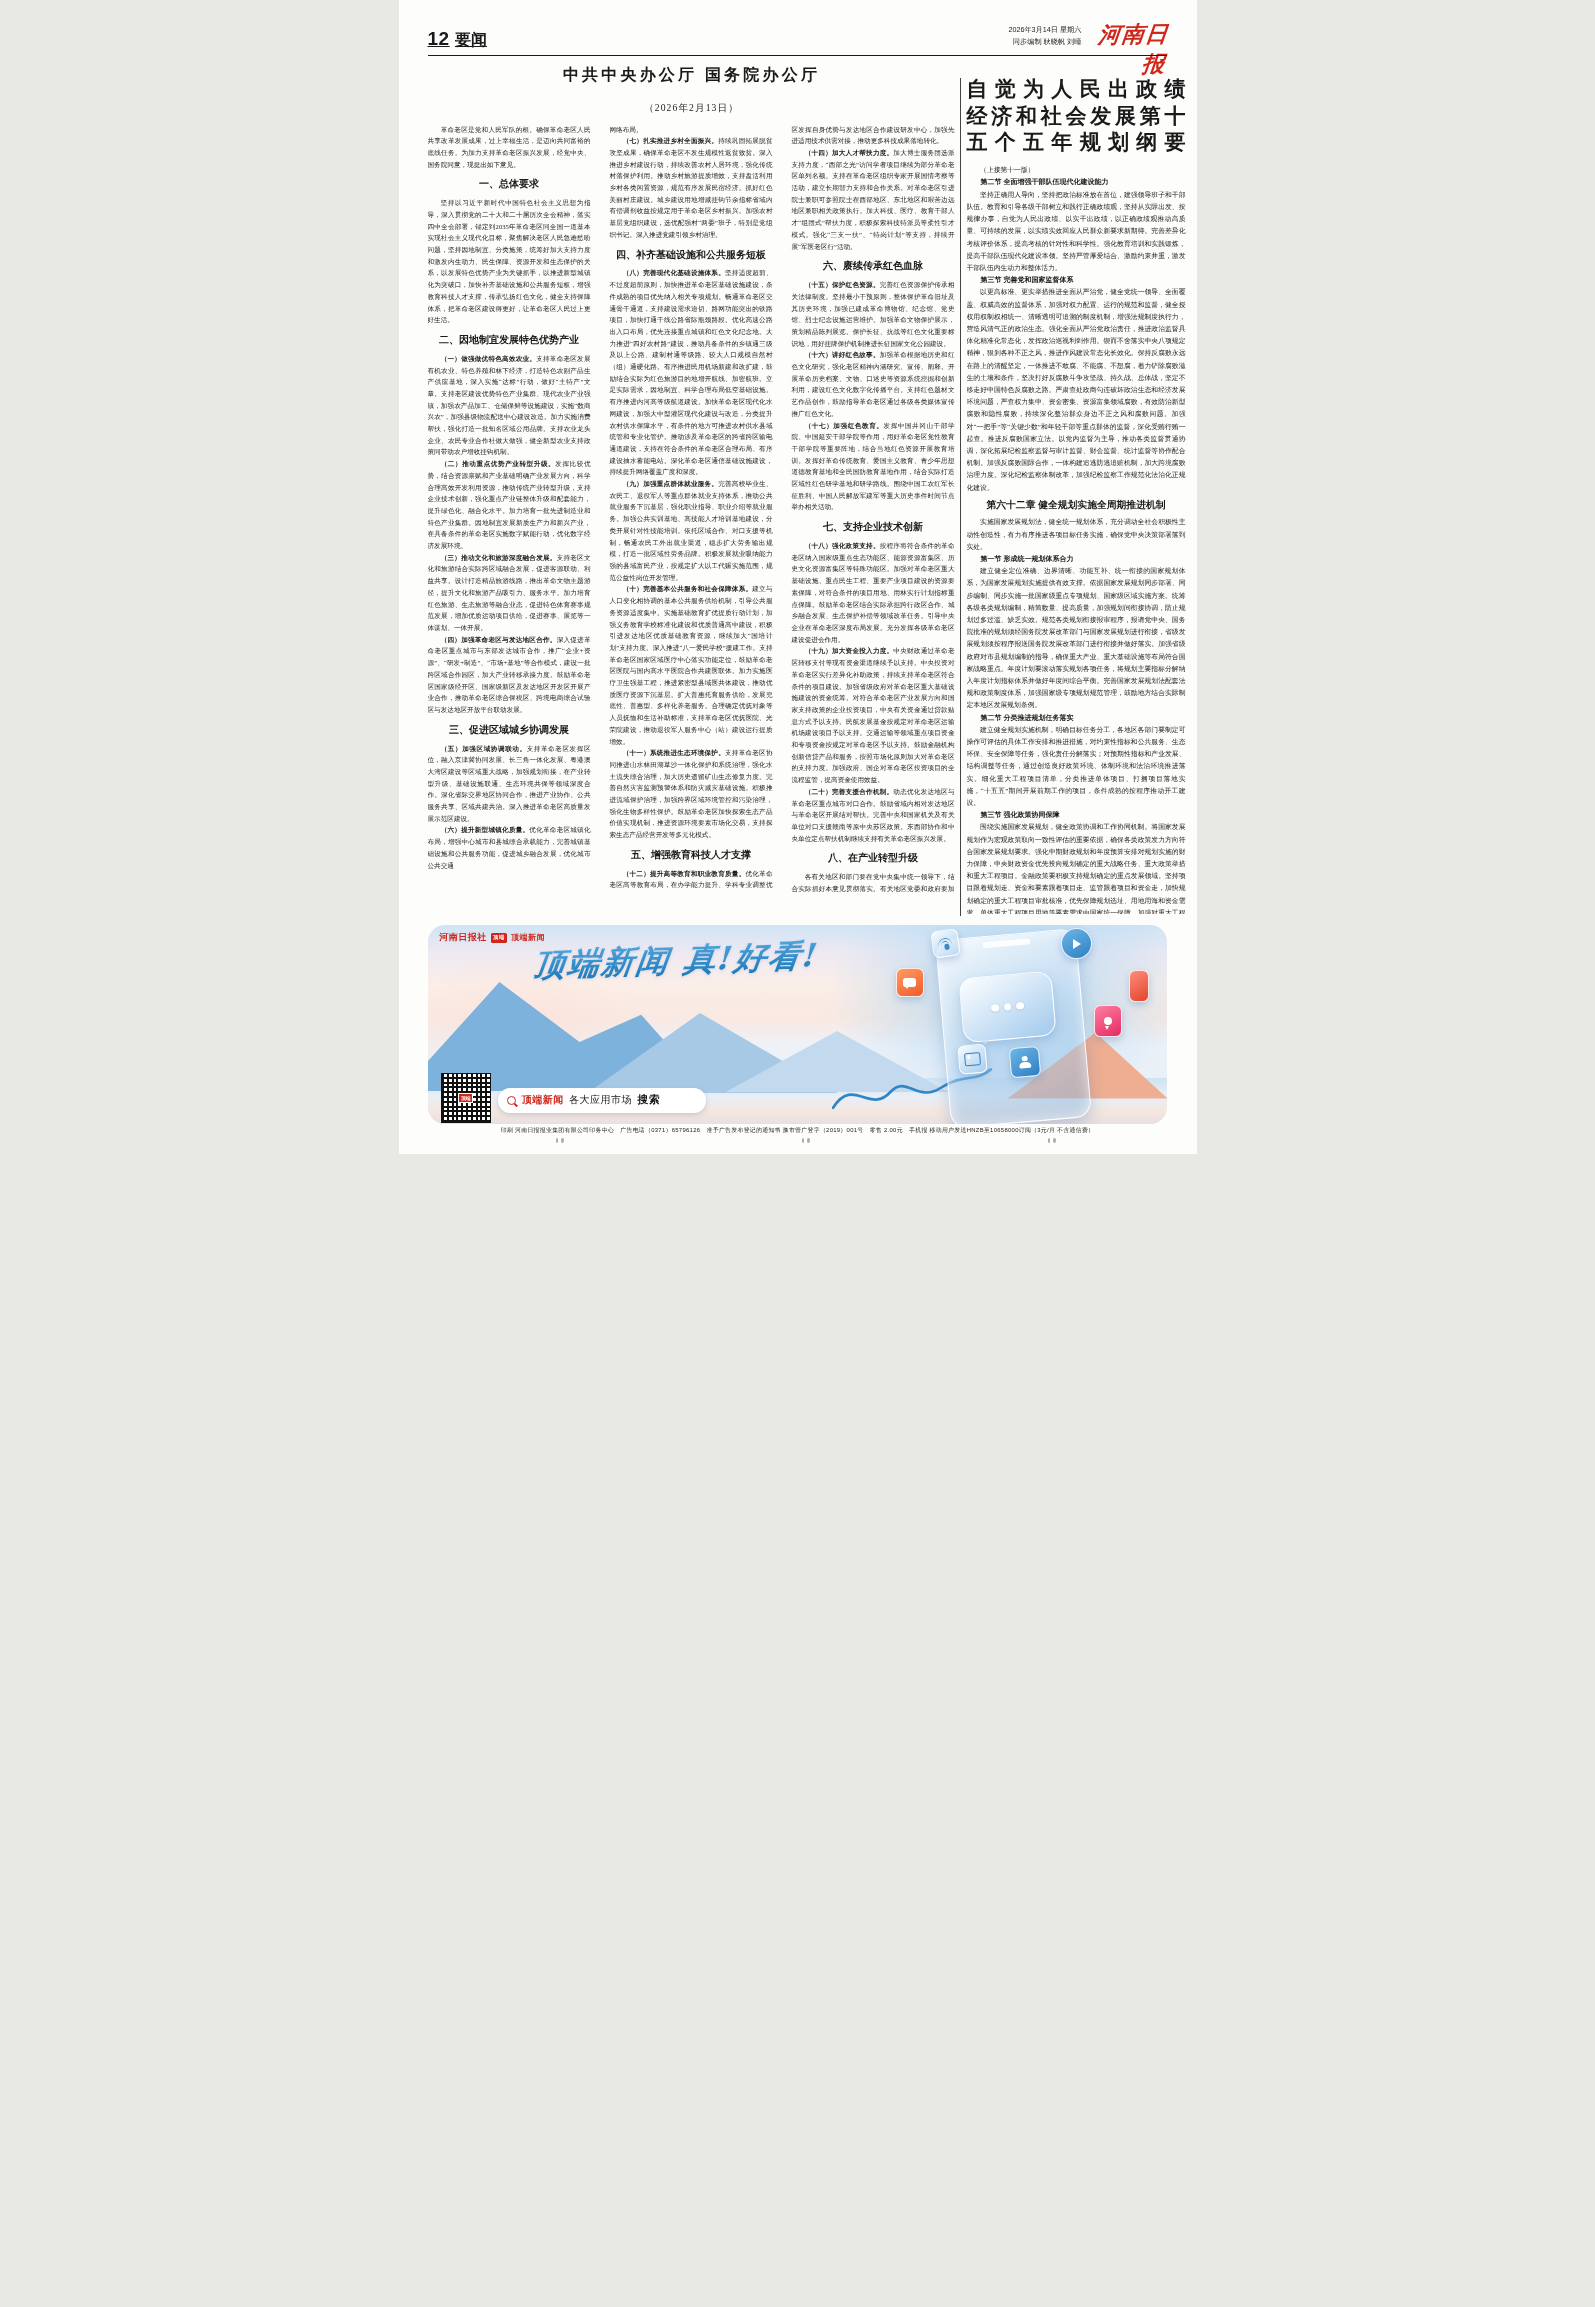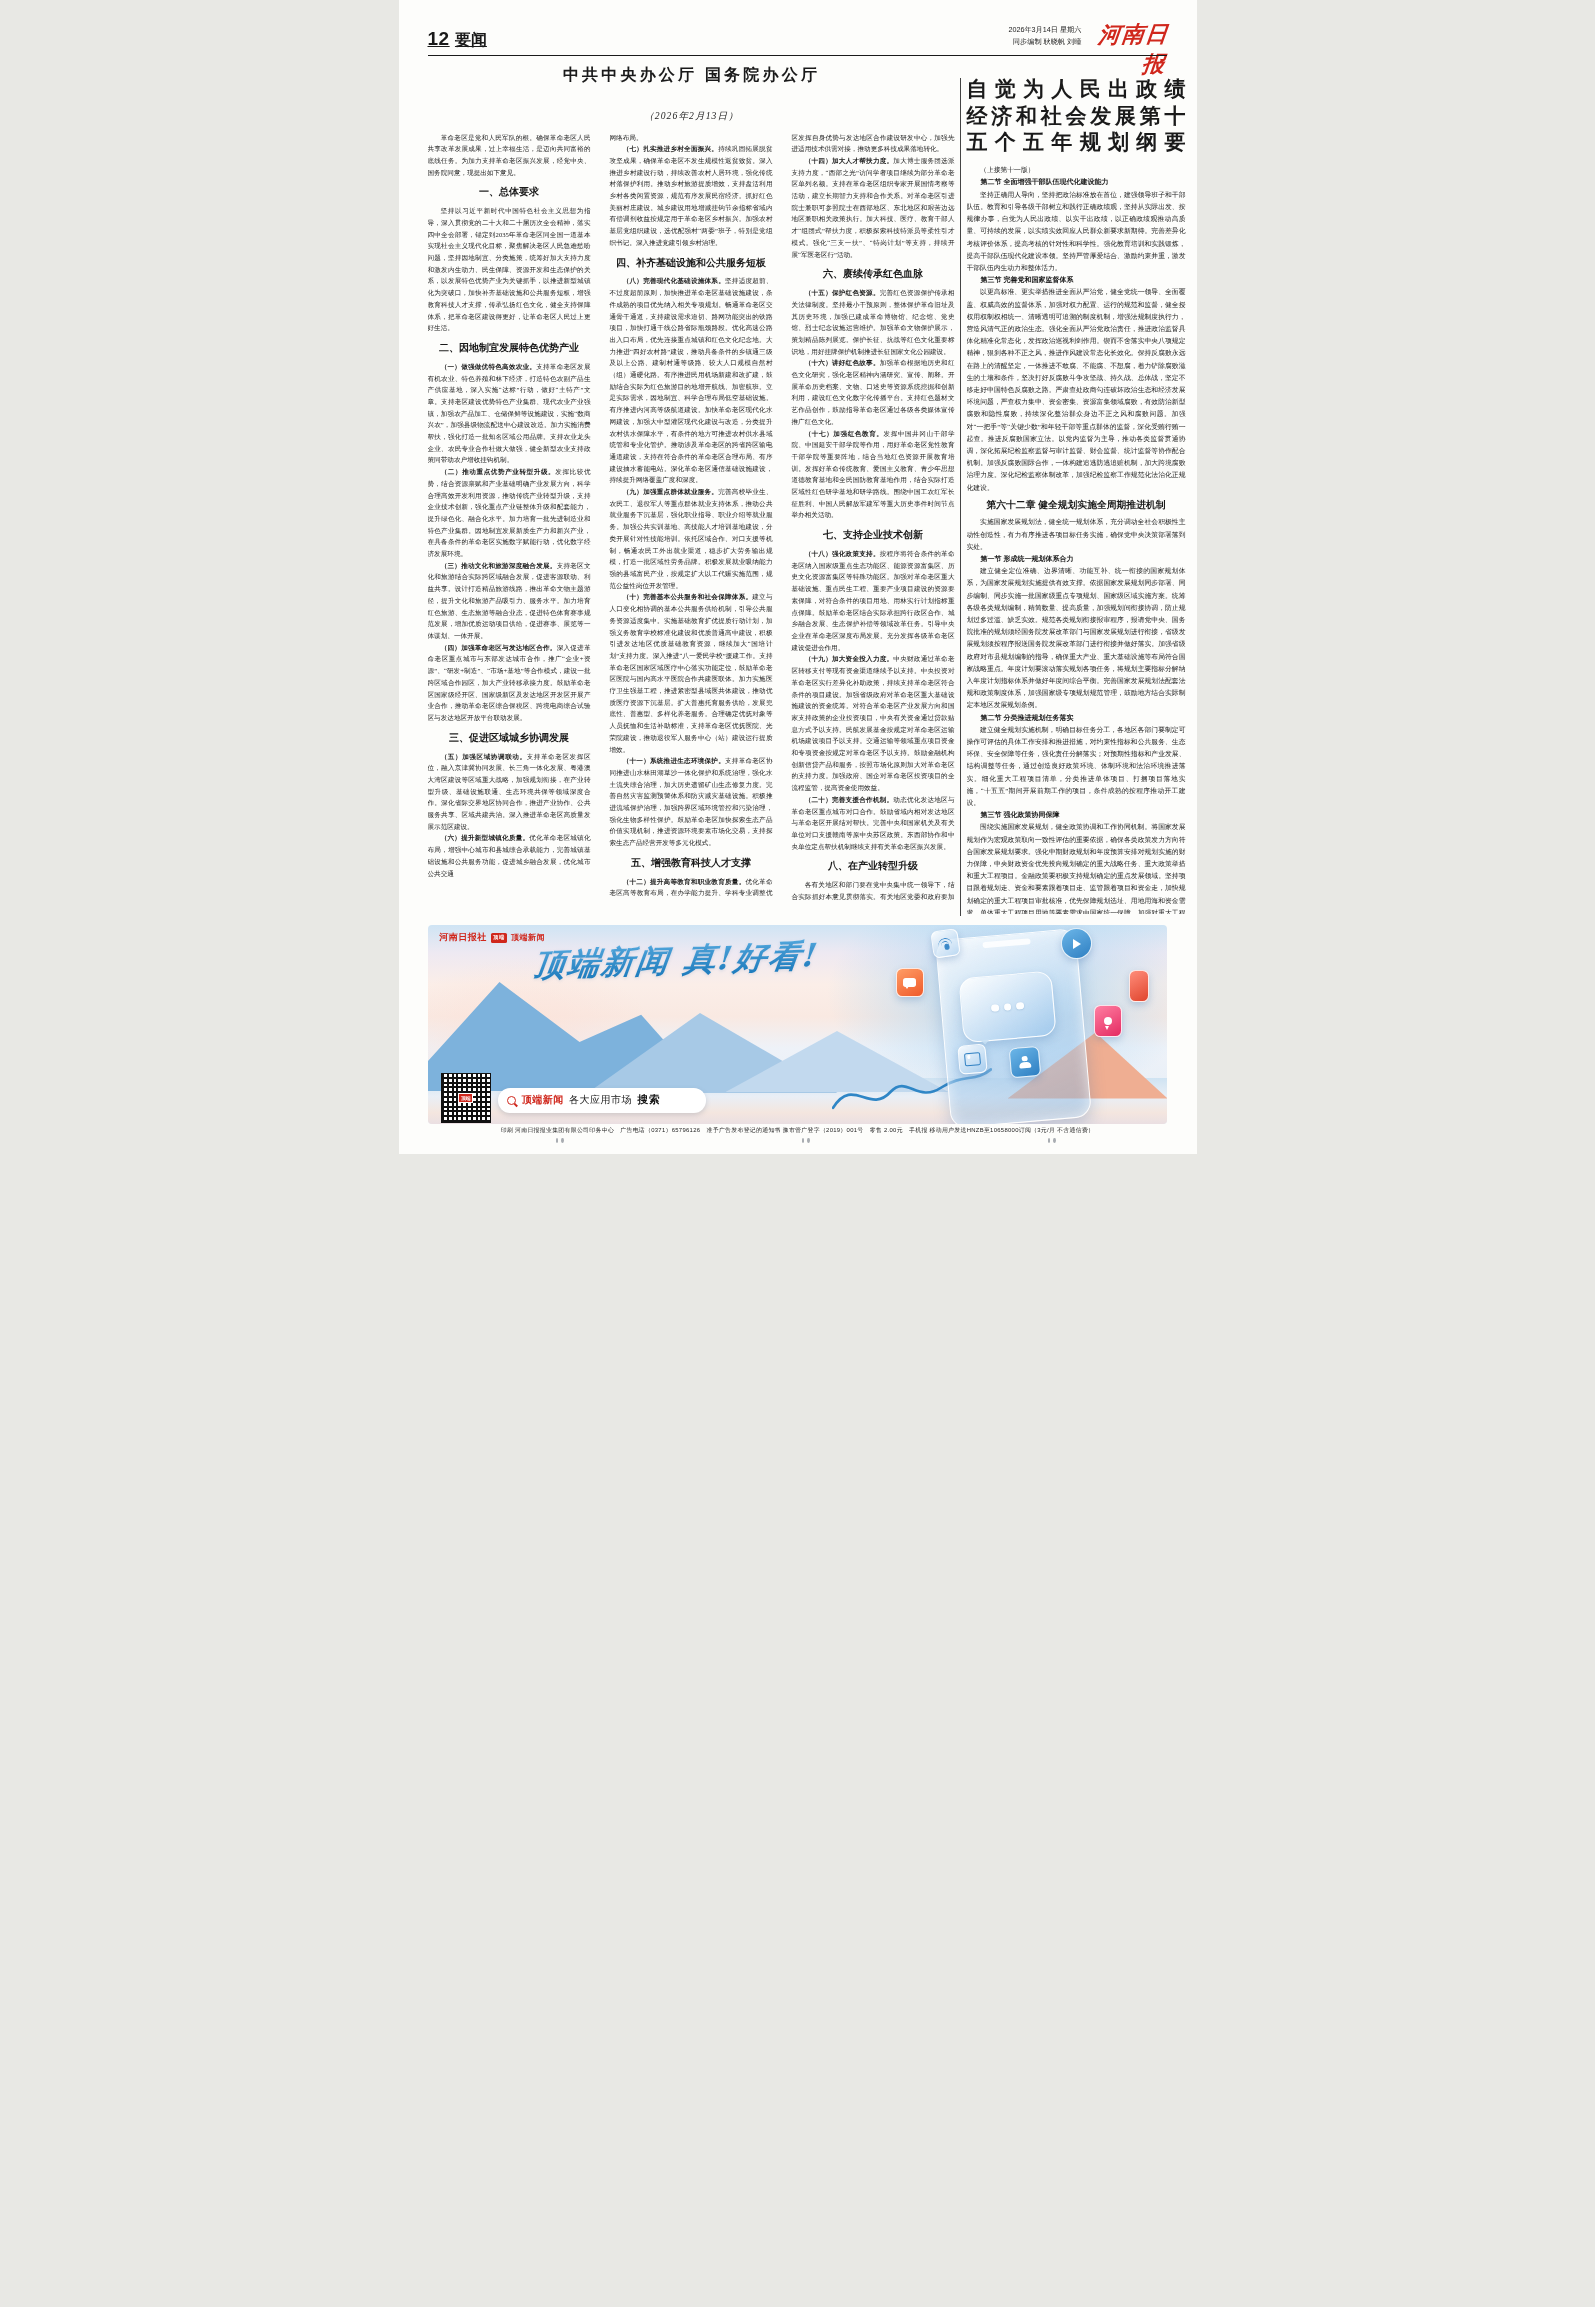--- a/index.html
+++ b/index.html
@@ -16,41 +16,41 @@
   .masthead{position:absolute;right:0;top:1.1px;width:80px;text-align:right;color:#d0271c;
             font-family:"DejaVu Serif",serif;font-size:22.3px;font-weight:900;font-style:italic;
             transform:skewX(-7deg) rotate(-1deg);letter-spacing:1.1px;}
   .hdr-rule{position:absolute;left:29px;top:55px;width:739px;height:1.1px;background:#1b1b1b;}
   
   .main{position:absolute;left:29px;top:65px;width:528px;}
   .kicker{text-align:center;font-family:"Liberation Sans",sans-serif;font-weight:700;
           font-size:16px;letter-spacing:3.2px;}
   .title{text-align:center;font-family:"Liberation Sans",sans-serif;font-weight:900;
          font-size:30px;letter-spacing:2.1px;margin-top:5.3px;}
-  .dateline{text-align:center;font-size:9.6px;margin-top:24px;letter-spacing:1.1px;font-style:italic;}
+  .dateline{text-align:center;font-size:9.6px;margin-top:16px;letter-spacing:1.1px;}
   .mbody{display:flex;gap:19px;height:769px;overflow:hidden;margin-top:8.5px;}
   .mcol{width:163px;}
   .para{font-size:6.6px;line-height:11.7px;text-align:justify;text-indent:2em;}
   .para.cont{text-indent:0;}
   .lead{font-weight:700;}
   .sec-head{font-family:"Liberation Sans",sans-serif;font-weight:700;font-size:10px;
             text-align:center;margin:7px 0 5.9px;}
   .vrule{position:absolute;left:561px;top:78px;width:0.5px;height:838px;background:#444;}
   
   .right{position:absolute;left:568px;top:76px;width:219px;}
   .rtitle div{font-family:"Liberation Sans",sans-serif;font-weight:900;font-size:21px;
               line-height:26.6px;text-align:justify;text-align-last:justify;}
   .rbody{margin-top:8.5px;max-height:750px;overflow:hidden;}
   .rbody .para{font-size:6.8px;line-height:12.2px;}
   .sect{font-family:"Liberation Sans",sans-serif;font-weight:700;font-size:7px;line-height:12.2px;
         text-indent:2em;text-align:left;}
   .chapter{font-family:"Liberation Sans",sans-serif;font-weight:700;font-size:9.8px;
            text-align:center;margin:5.3px 0 4.3px;}
   
-  .ad{position:absolute;left:29px;top:925px;width:739px;height:199px;border-radius:4px;overflow:hidden;
+  .ad{position:absolute;left:29px;top:925px;width:739px;height:199px;border-radius:17px;overflow:hidden;
       background:linear-gradient(180deg,#cfe4f4 0%,#eee9f2 14%,#fbeee8 30%,#f9e9e2 46%,#eef2f8 62%,#e3edf6 100%);}
   .ad .glowtr{position:absolute;right:-32px;top:-43px;width:372px;height:223px;border-radius:50%;
       background:radial-gradient(closest-side,rgba(168,214,245,.9),rgba(168,214,245,0));}
   .ad .glowl{position:absolute;left:-43px;top:32px;width:277px;height:191px;border-radius:50%;
       background:radial-gradient(closest-side,rgba(252,224,214,.8),rgba(252,224,214,0));}
   .mt{position:absolute;}
   .water{position:absolute;left:0;bottom:0;width:100%;height:46px;
          background:linear-gradient(180deg,#cfe3f2 0%,#e9eff6 40%,#f4e6df 75%,#eadfe2 100%);}
   .brandrow{position:absolute;left:11.7px;top:6.4px;display:flex;align-items:center;gap:4.3px;z-index:6;}
   .brand-paper{color:#d0271c;font-family:"DejaVu Serif",serif;font-weight:900;font-size:9px;letter-spacing:0.5px;}

